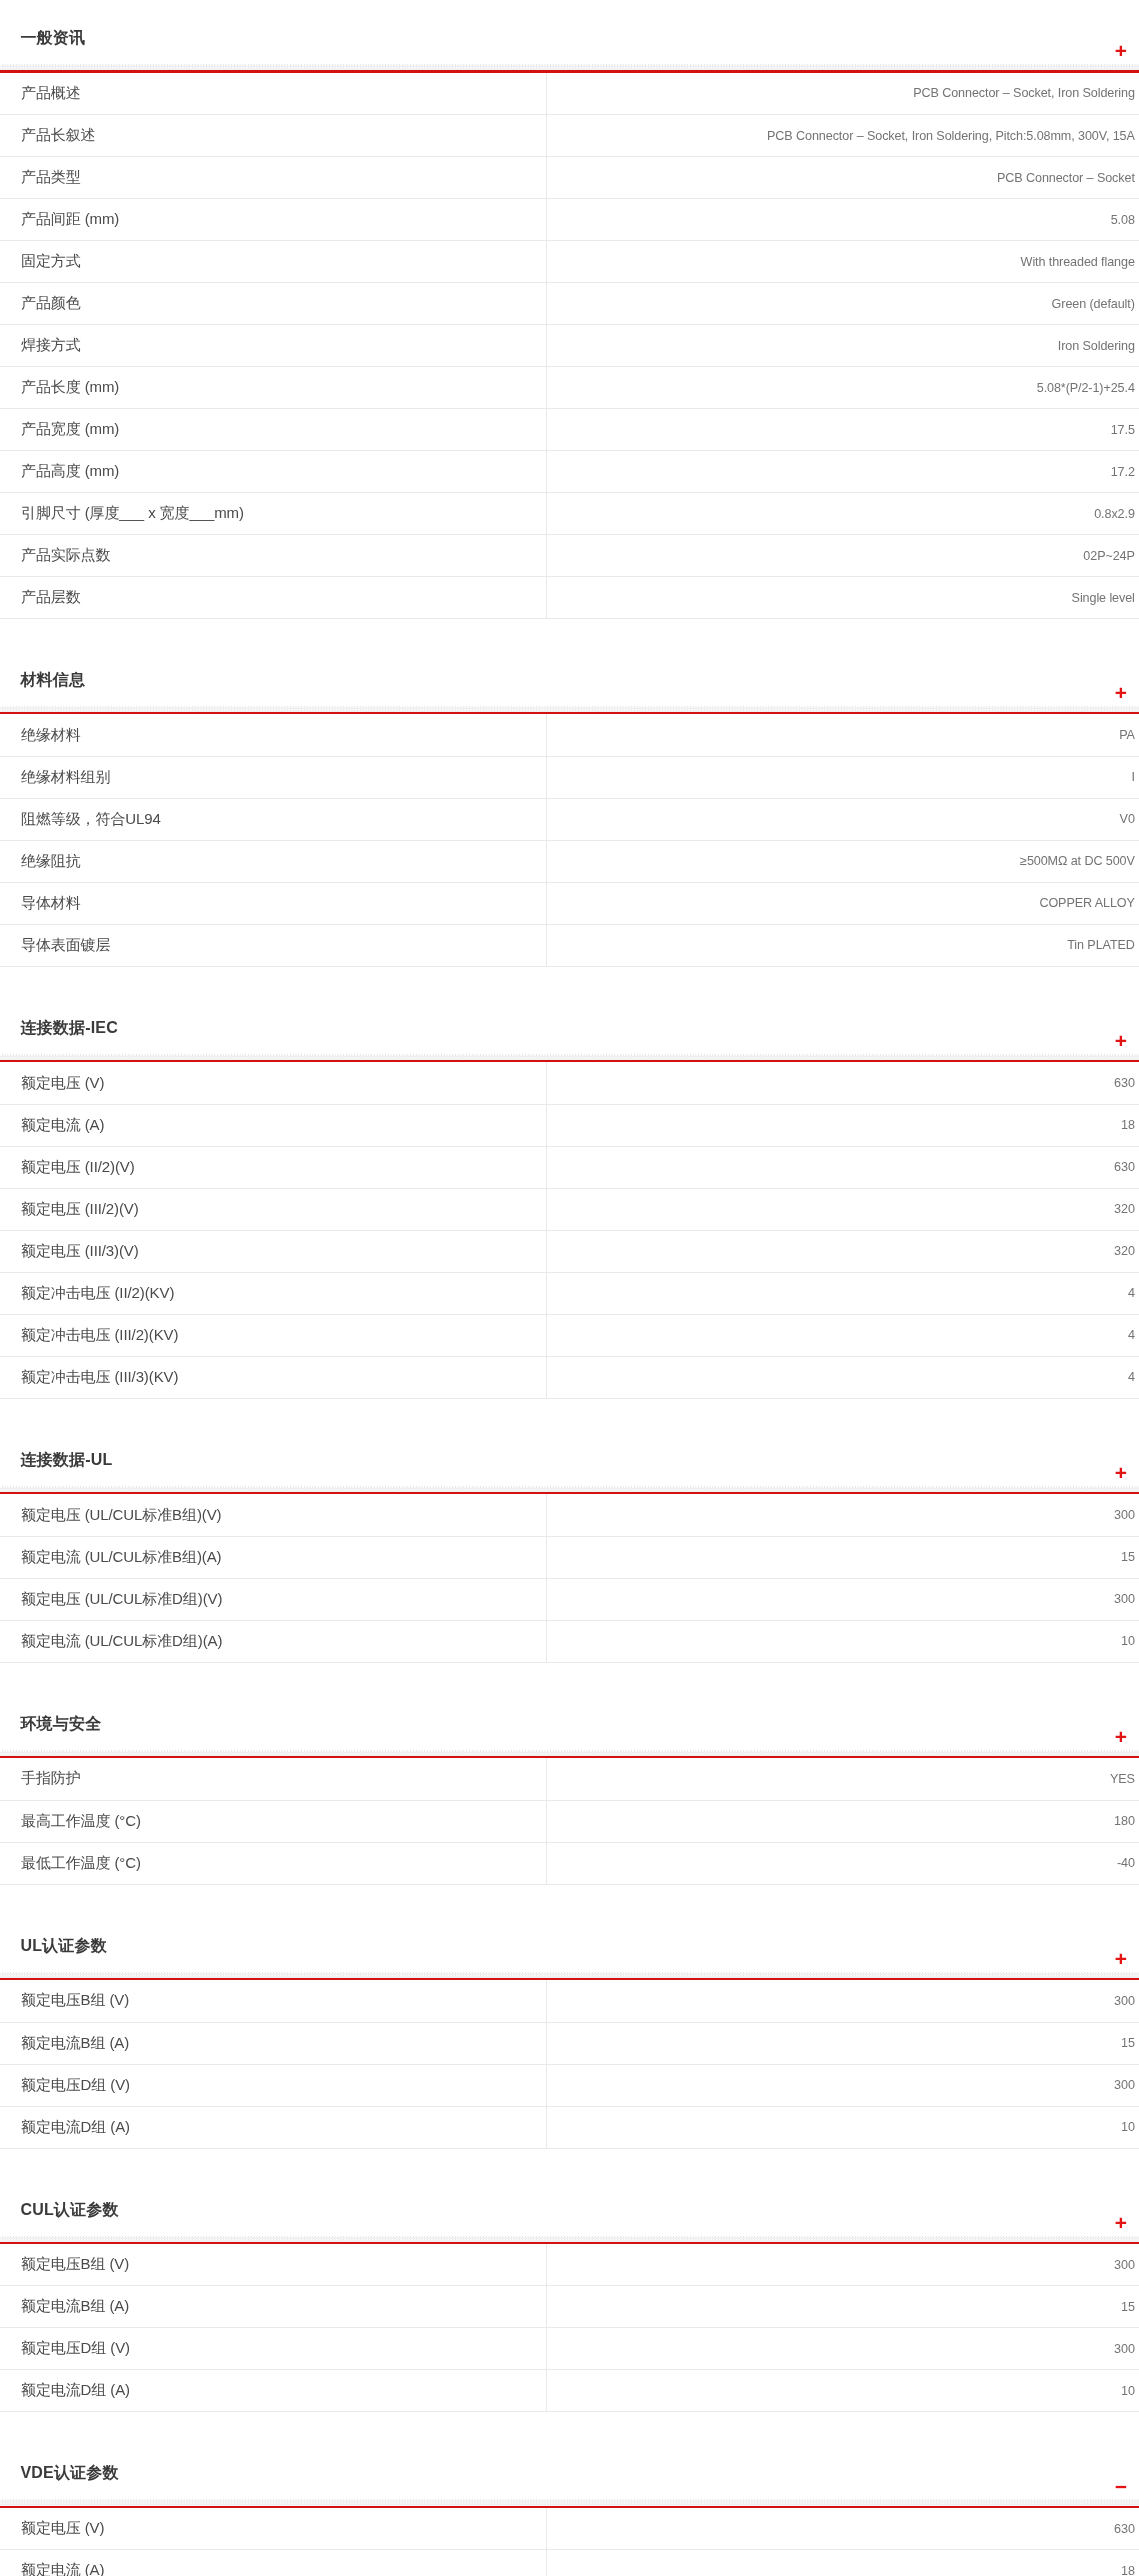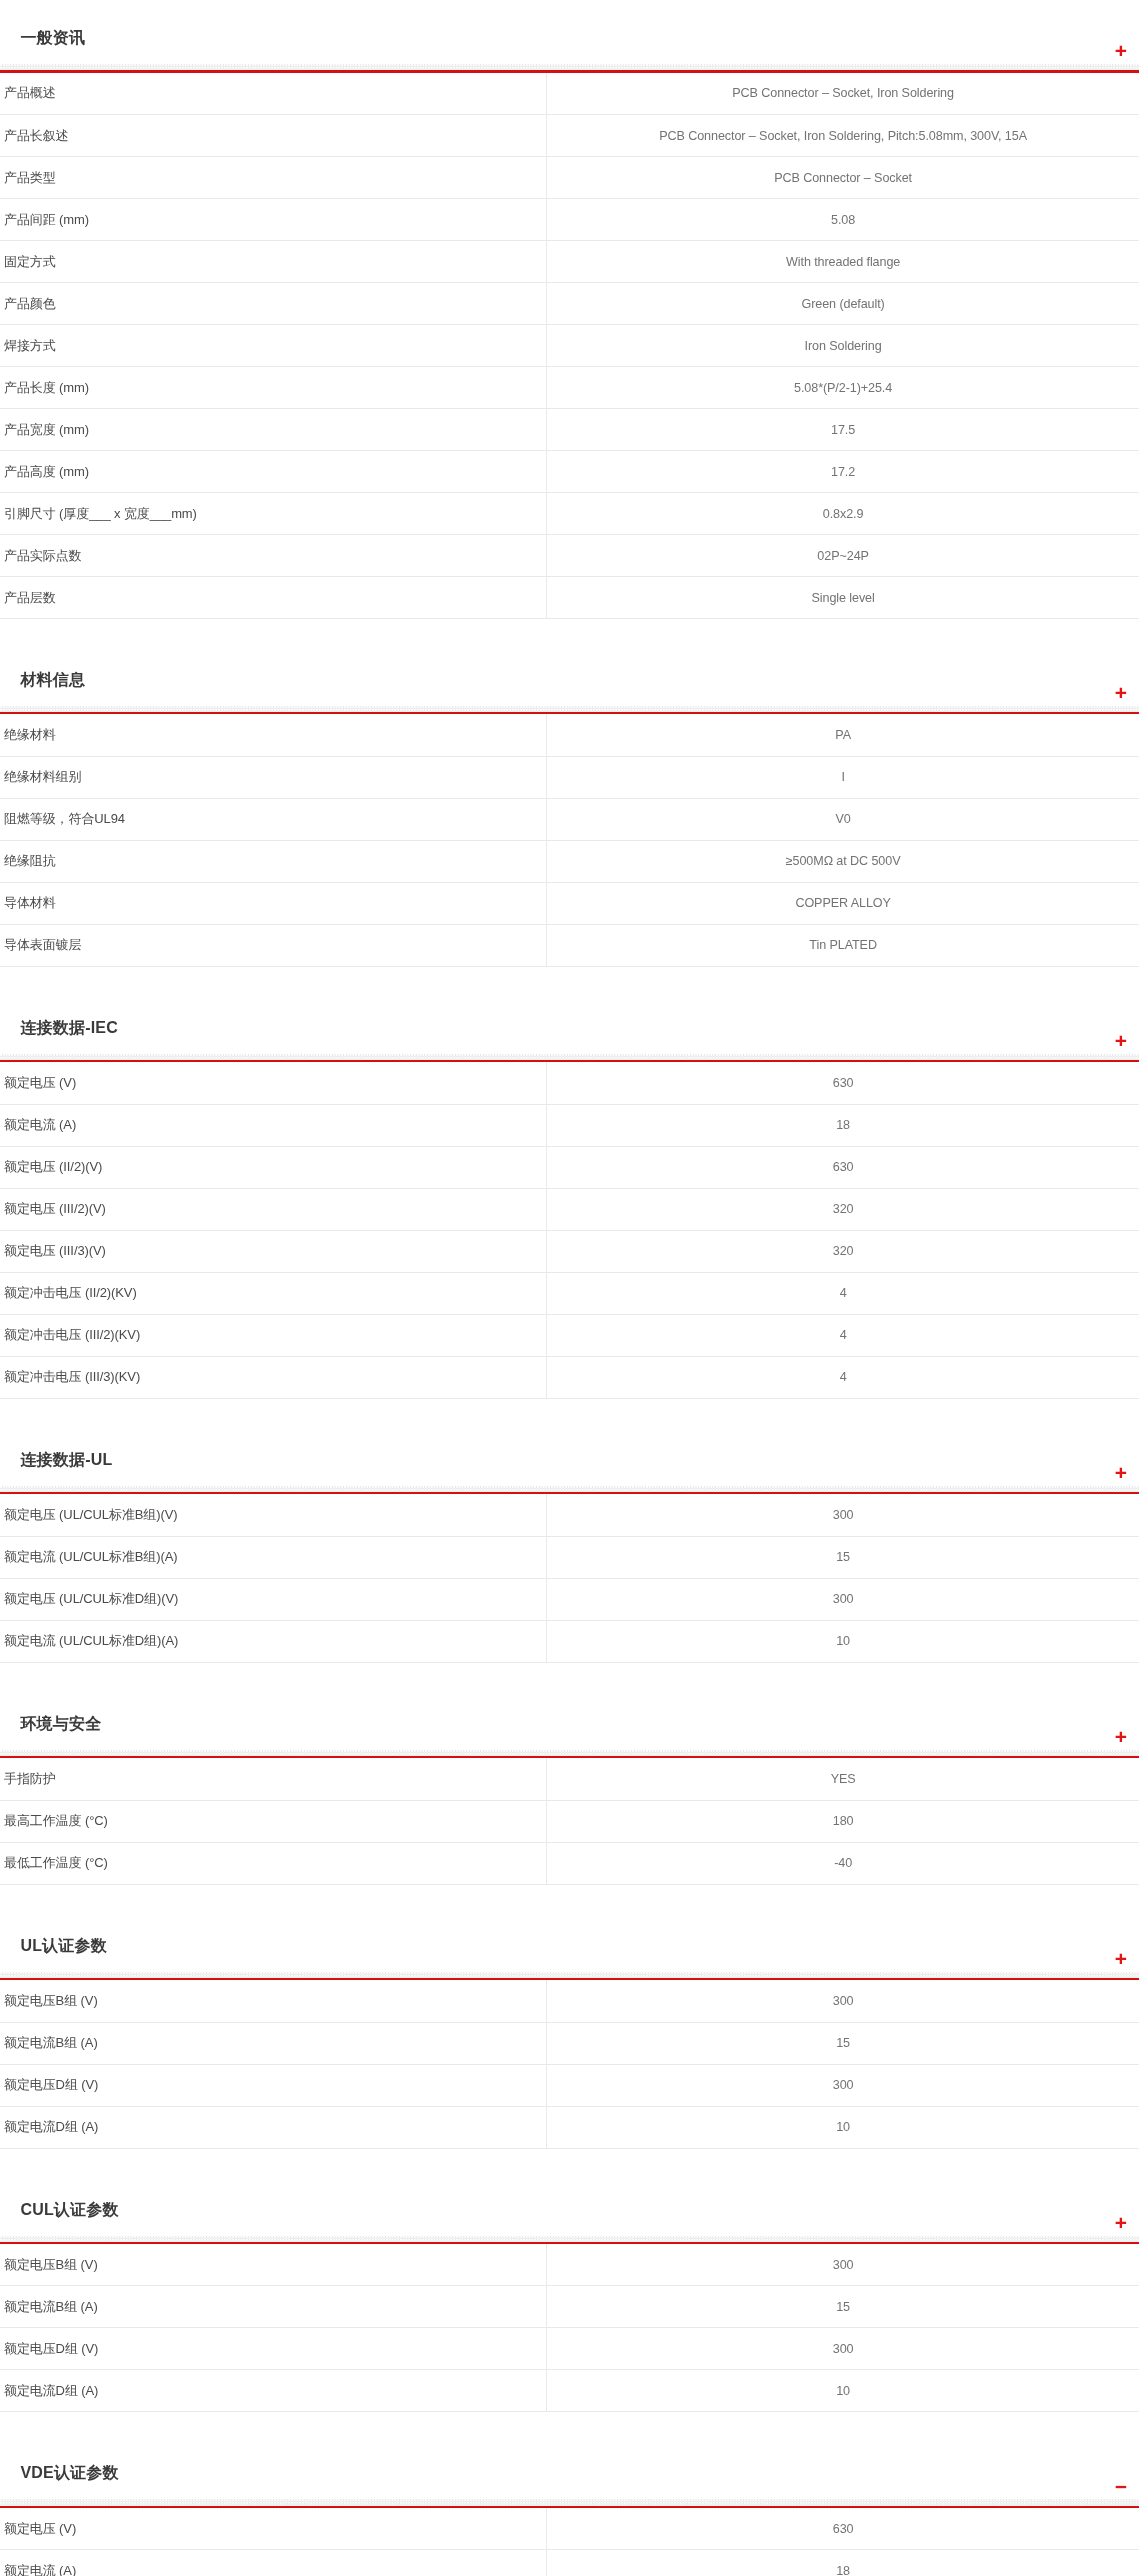--- a/index.html
+++ b/index.html
@@ -58,27 +58,27 @@
   }
   .spec-table td {
     height: 42px;
     border-bottom: 1.4px solid #e9e9e9;
     vertical-align: middle;
     box-sizing: border-box;
   }
   .cell-label {
     width: 48%;
     border-right: 1.4px solid #e9e9e9;
-    padding-left: 4px;
-    font-size: 13px;
+    padding-left: 21px;
+    font-size: 15px;
     color: #4a4a4a;
     letter-spacing: -0.1px;
   }
   .cell-value {
-    text-align: center;
+    text-align: right;
     font-size: 12.6px;
     color: #737373;
     letter-spacing: -0.1px;
     padding: 0 4.2px;
   }
 </style>
 </head>
 <body>
 
 <div id="page">

